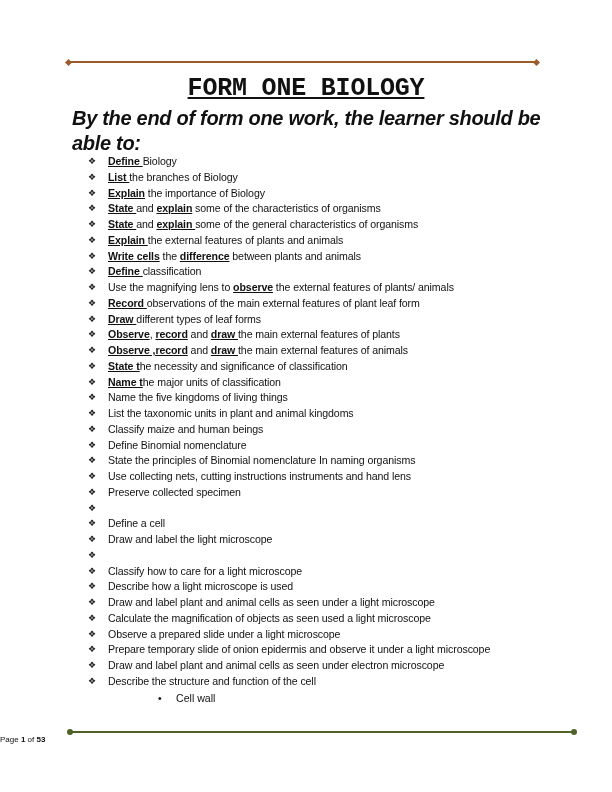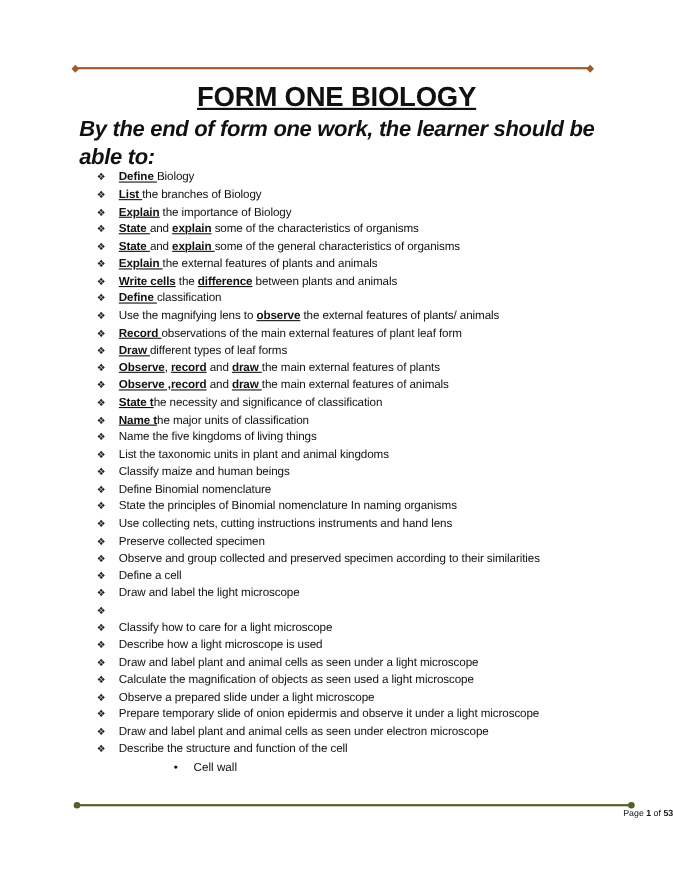--- a/index.html
+++ b/index.html
@@ -8,34 +8,34 @@
     .rule { position: absolute; height: 0; }
     .rule .line { position: absolute; left: 0; right: 0; top: 0; height: 2px; }
     .rule .dot { position: absolute; top: -2px; width: 6px; height: 6px; border-radius: 50%; }
     .rule .dot.l { left: -3px; }
     .rule .dot.r { right: -3px; }
     .rule .dot.diamond { border-radius: 0; transform: rotate(45deg); width: 5px; height: 5px; top: -1.5px; }
     #top-rule { left: 69px; top: 61px; width: 467px; }
     #bottom-rule { left: 70px; top: 731px; width: 504px; }
 
     #title { position: absolute; left: 0; right: 0; top: 74px; text-align: center;
-             font-size: 25px; font-weight: bold; text-decoration: underline; letter-spacing: -0.2px; }
+             font-size: 25px; font-weight: bold; text-decoration: underline; letter-spacing: -0.2px; font-family: Liberation Mono, monospace; }
     #subtitle { position: absolute; left: 72px; top: 106px; width: 480px;
                 font-size: 20px; font-weight: bold; font-style: italic; line-height: 25px; letter-spacing: -0.3px; }
 
     #objectives { position: absolute; left: 88px; top: 154px; margin: 0; padding: 0; list-style: none; width: 470px; }
     #objectives li { position: relative; padding-left: 20px; height: 15.75px; line-height: 15.75px;
                      font-size: 10.6px; white-space: nowrap; letter-spacing: -0.1px; }
     #objectives li .bullet { position: absolute; left: 0; top: 0; font-size: 9px; color: #222; }
     .kw { font-weight: bold; text-decoration: underline; }
     #sub-list { position: absolute; left: 158px; top: 691px; margin: 0; padding: 0; list-style: none; }
     #sub-list li { font-size: 10.6px; line-height: 15px; position: relative; padding-left: 18px; }
     #sub-list li .dotb { position: absolute; left: 0; top: 0; }
 
-    #footer { position: absolute; left: 0; right: 0; top: 735px; text-align: right; font-size: 8px; }
+    #footer { position: absolute; left: 0; right: 0; top: 735px; text-align: left; font-size: 8px; }
     #footer b { font-weight: bold; }
   </style>
 </head>
 <body>
 
 <div id="top-rule" class="rule">
   <div class="line" style="background: rgb(156, 91, 44);"></div>
   <div class="dot l diamond" style="background: rgb(156, 91, 44);"></div>
   <div class="dot r diamond" style="background: rgb(156, 91, 44);"></div>
 </div>
@@ -59,21 +59,21 @@
     <li><span class="bullet">❖</span><span class="kw">Observe ,record</span><span> and </span><span class="kw">draw </span><span>the main external features of animals</span></li>
     <li><span class="bullet">❖</span><span class="kw">State t</span><span>he necessity and significance of classification</span></li>
     <li><span class="bullet">❖</span><span class="kw">Name t</span><span>he major units of classification</span></li>
     <li><span class="bullet">❖</span><span>Name the five kingdoms of living things</span></li>
     <li><span class="bullet">❖</span><span>List the taxonomic units in plant and animal kingdoms</span></li>
     <li><span class="bullet">❖</span><span>Classify maize and human beings</span></li>
     <li><span class="bullet">❖</span><span>Define Binomial nomenclature</span></li>
     <li><span class="bullet">❖</span><span>State the principles of Binomial nomenclature In naming organisms</span></li>
     <li><span class="bullet">❖</span><span>Use collecting nets, cutting instructions instruments and hand lens</span></li>
     <li><span class="bullet">❖</span><span>Preserve collected specimen</span></li>
-    <li><span class="bullet">❖</span><span>Observe and group collected and preserved specimen according to their similarities</span></li>
+    <li><span class="bullet">❖</span></li>
     <li><span class="bullet">❖</span><span>Define a cell</span></li>
     <li><span class="bullet">❖</span><span>Draw and label the light microscope</span></li>
     <li><span class="bullet">❖</span></li>
     <li><span class="bullet">❖</span><span>Classify how to care for a light microscope</span></li>
     <li><span class="bullet">❖</span><span>Describe how a light microscope is used</span></li>
     <li><span class="bullet">❖</span><span>Draw and label plant and animal cells as seen under a light microscope</span></li>
     <li><span class="bullet">❖</span><span>Calculate the magnification of objects as seen used a light microscope</span></li>
     <li><span class="bullet">❖</span><span>Observe a prepared slide under a light microscope</span></li>
     <li><span class="bullet">❖</span><span>Prepare temporary slide of onion epidermis and observe it under a light microscope</span></li>
     <li><span class="bullet">❖</span><span>Draw and label plant and animal cells as seen under electron microscope</span></li>

